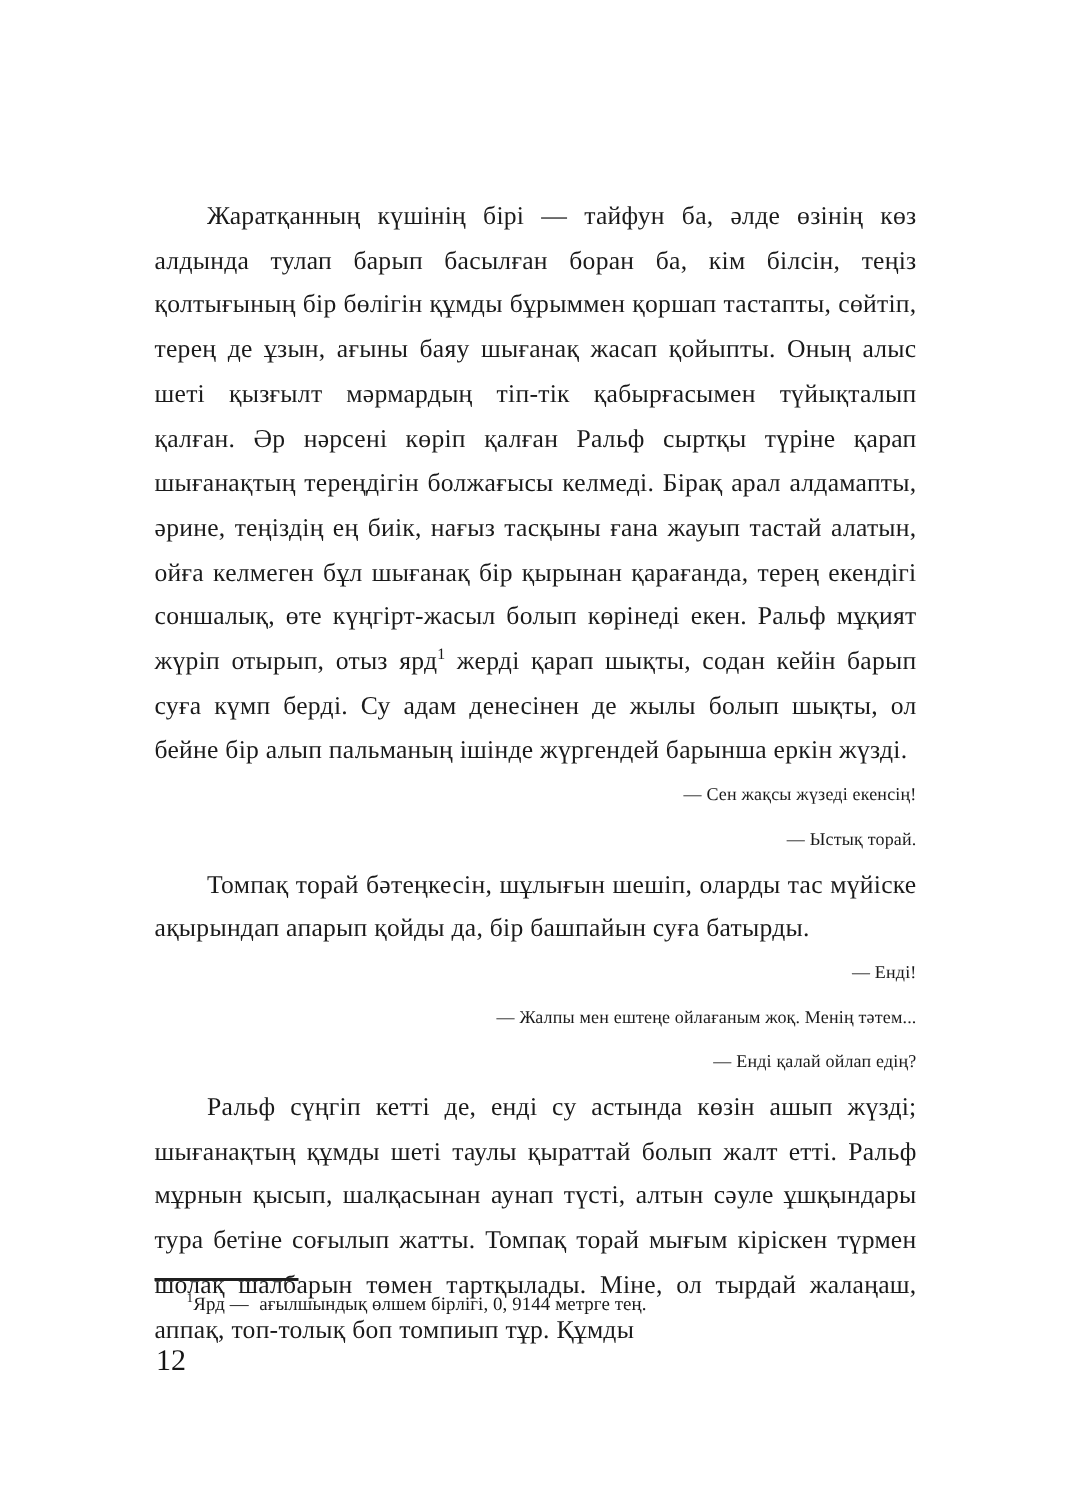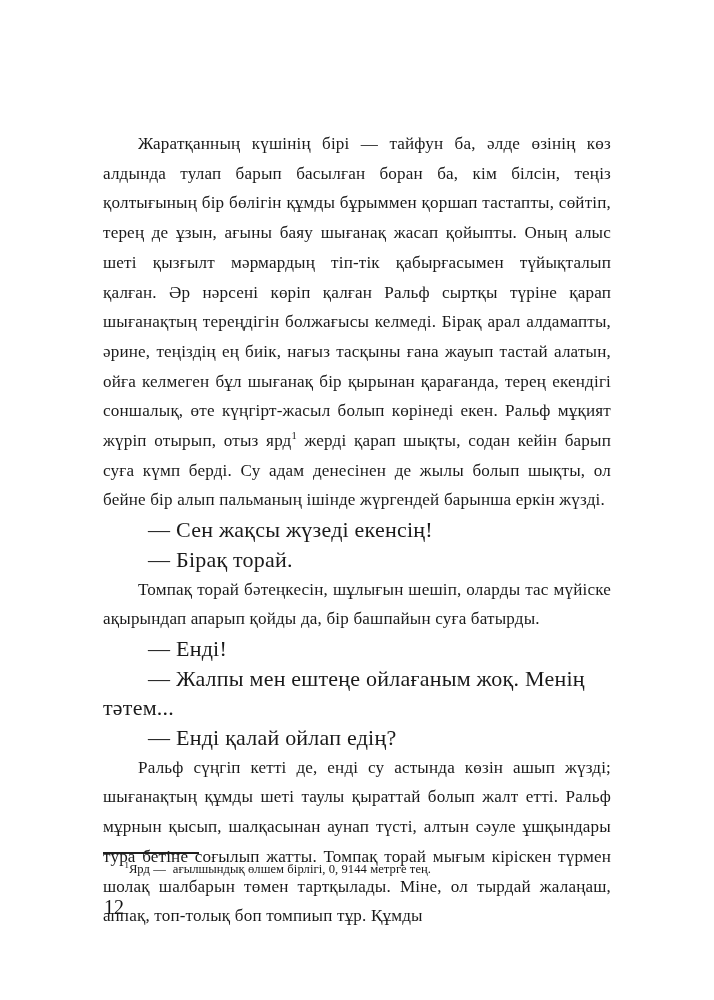--- a/index.html
+++ b/index.html
@@ -39,22 +39,22 @@
     font-size: 17.1px;
     line-height: 29.7px;
     text-indent: 2.05em;
     hyphens: manual;
     -webkit-hyphens: manual;
     letter-spacing: 0.01em;
   }
 
   .dialogue {
     margin: 0;
-    text-align: left;
-    font-size: 22px;
+    text-align: right;
+    font-size: 12px;
     line-height: 29.7px;
     text-indent: 2.05em;
     letter-spacing: 0.01em;
   }
 
   sup.fn-ref {
     font-size: 0.62em;
     vertical-align: super;
     line-height: 0;
   }
@@ -116,21 +116,21 @@
 
   <div id="paper-tone"></div>
 
   <div id="text-block">
 
     <p class="para"><span>Жаратқанның күшінің бірі — тайфун ба, әлде өзінің көз алдында тулап барып басылған боран ба, кім білсін, теңіз қолтығының бір бөлігін құмды бұрыммен қоршап тастапты, сөйтіп, терең де ұзын, ағыны баяу шығанақ жасап қойыпты. Оның алыс шеті қызғылт мәрмардың тіп-тік қабырғасымен түйықталып қалған. Әр нәрсені көріп қалған Ральф сыртқы түріне қарап шығанақтың тереңдігін болжағысы келмеді. Бірақ арал алдамапты, әрине, теңіздің ең биік, нағыз тасқыны ғана жауып тастай алатын, ойға келмеген бұл шығанақ бір қырынан қарағанда, терең екендігі соншалық, өте күңгірт-жасыл болып көрінеді екен. Ральф мұқият жүріп отырып, отыз ярд</span><sup class="fn-ref">1</sup><span> жерді қарап шықты, содан кейін барып суға күмп берді. Су адам денесінен де жылы болып шықты, ол бейне бір алып пальманың ішінде жүргендей барынша еркін жүзді.</span></p>
 
 
     <p class="dialogue">— Сен жақсы жүзеді екенсің!</p>
 
-    <p class="dialogue">— Бірақ торай.</p>
+    <p class="dialogue">— Ыстық торай.</p>
 
     <p class="para">Томпақ торай бәтеңкесін, шұлығын шешіп, оларды тас мүйіске ақырындап апарып қойды да, бір башпайын суға батырды.</p>
 
     <p class="dialogue">— Енді!</p>
 
     <p class="dialogue">— Жалпы мен ештеңе ойлағаным жоқ. Менің тәтем...</p>
 
     <p class="dialogue">— Енді қалай ойлап едің?</p>
 
 

